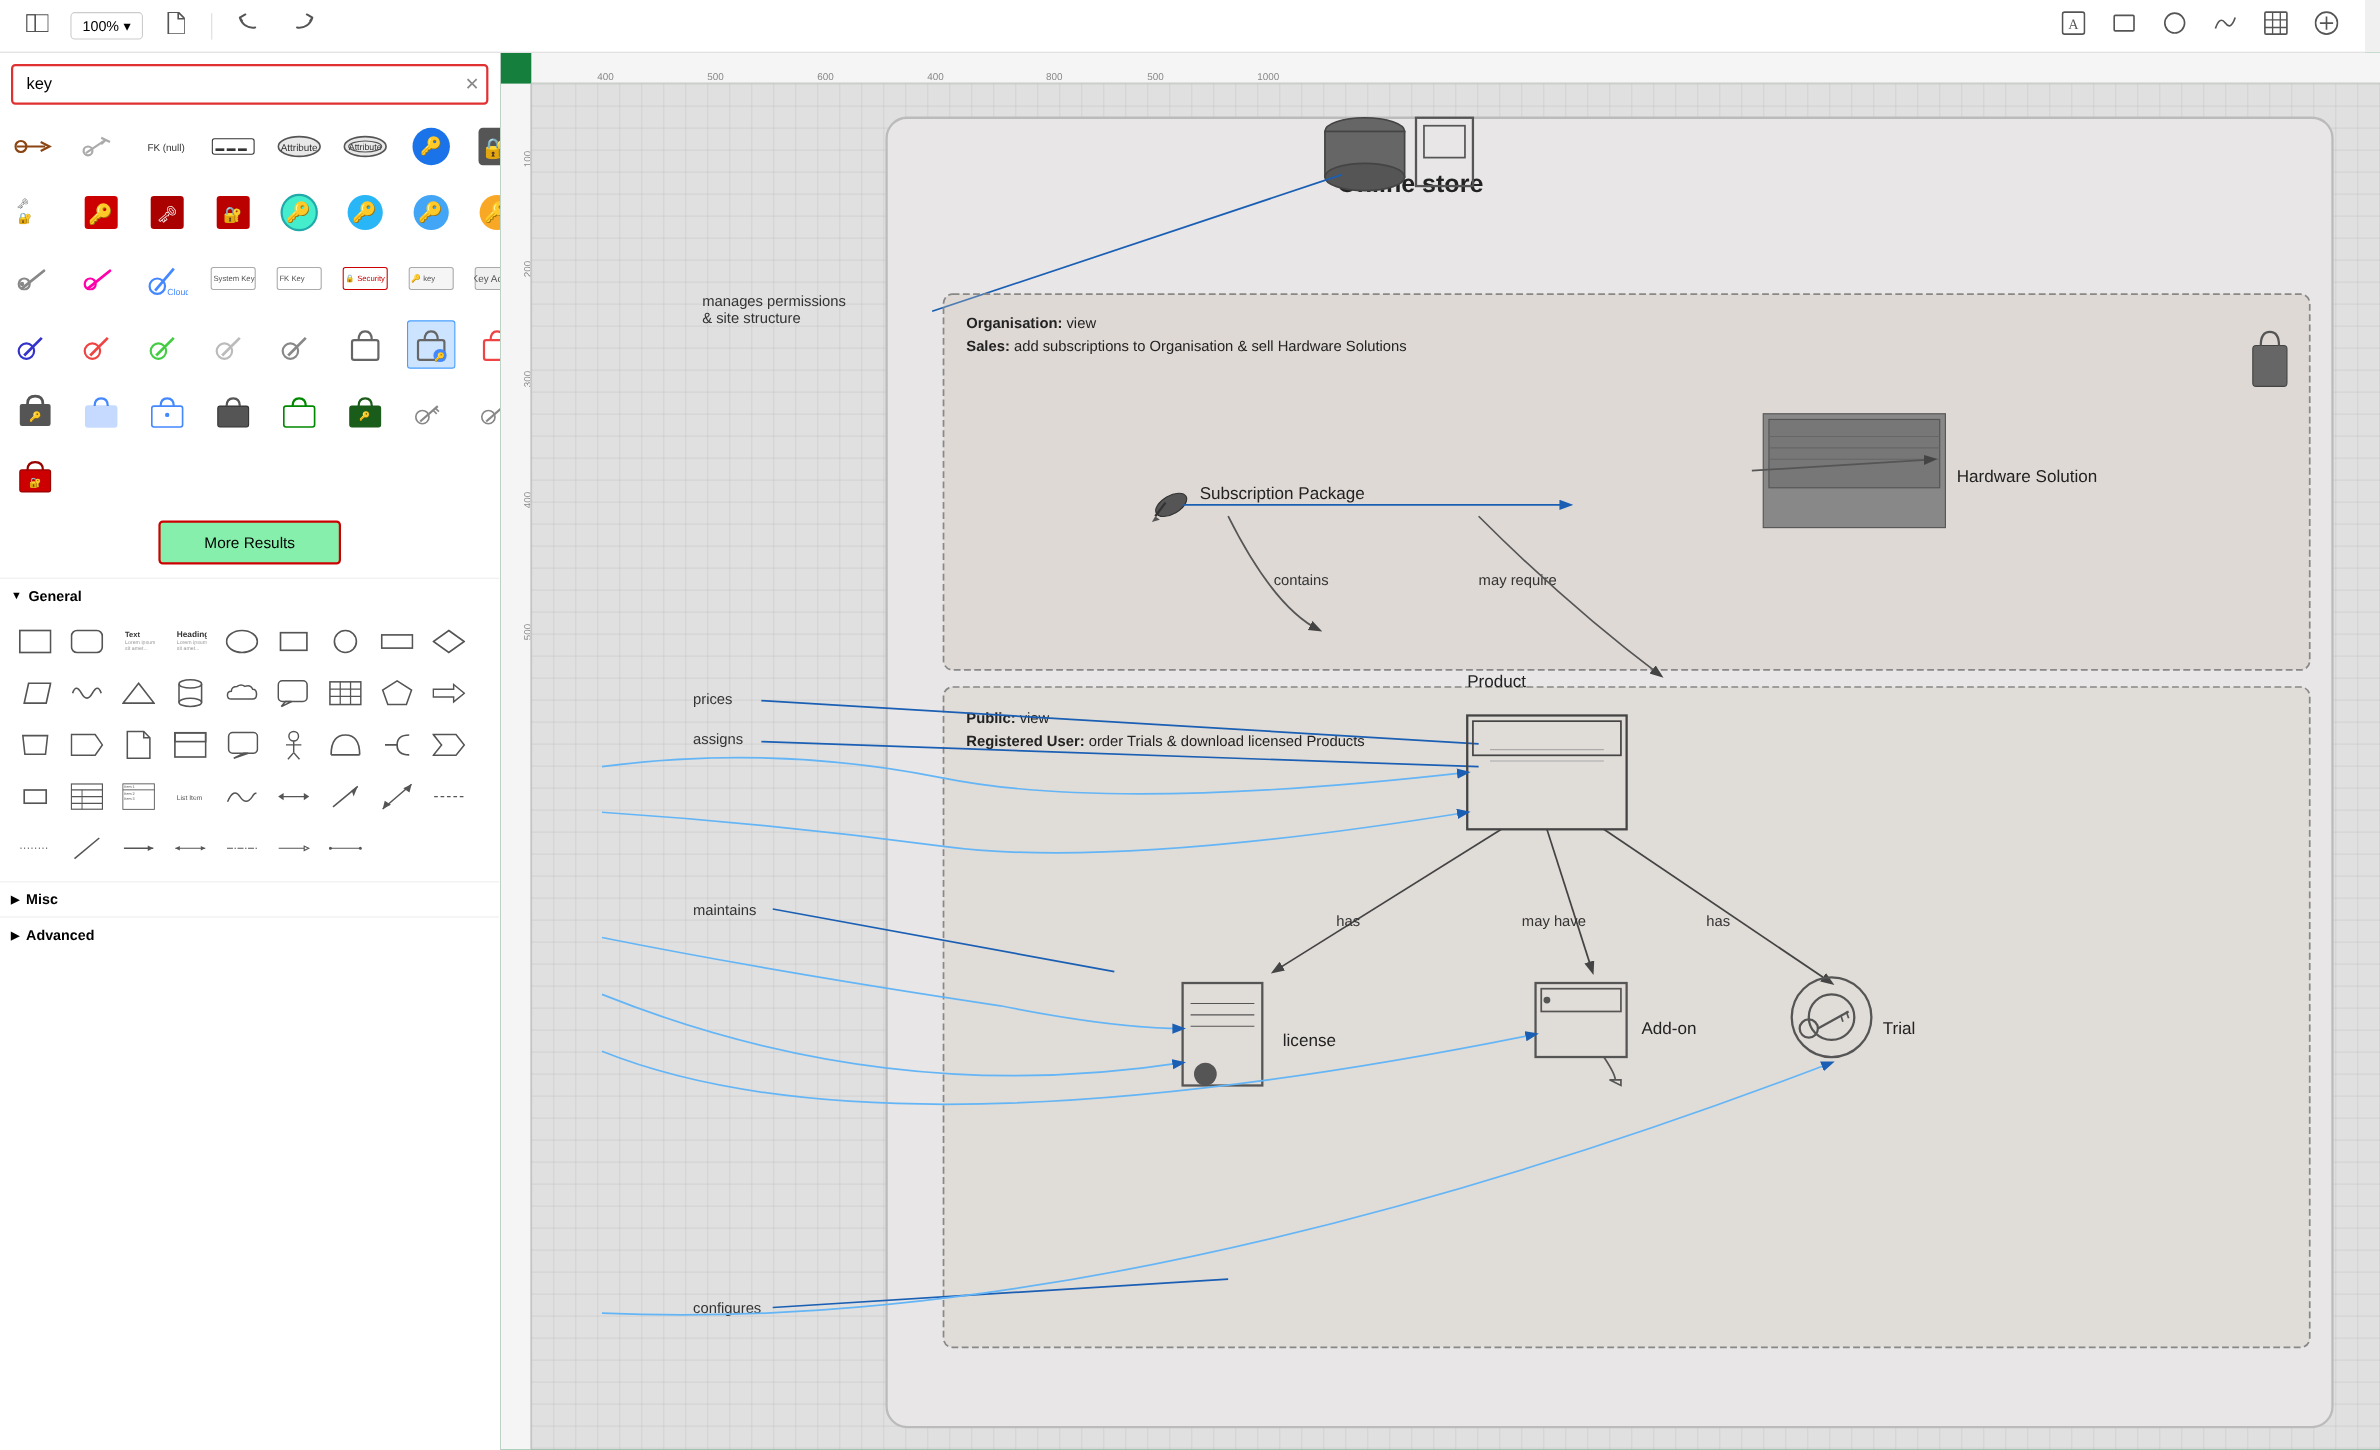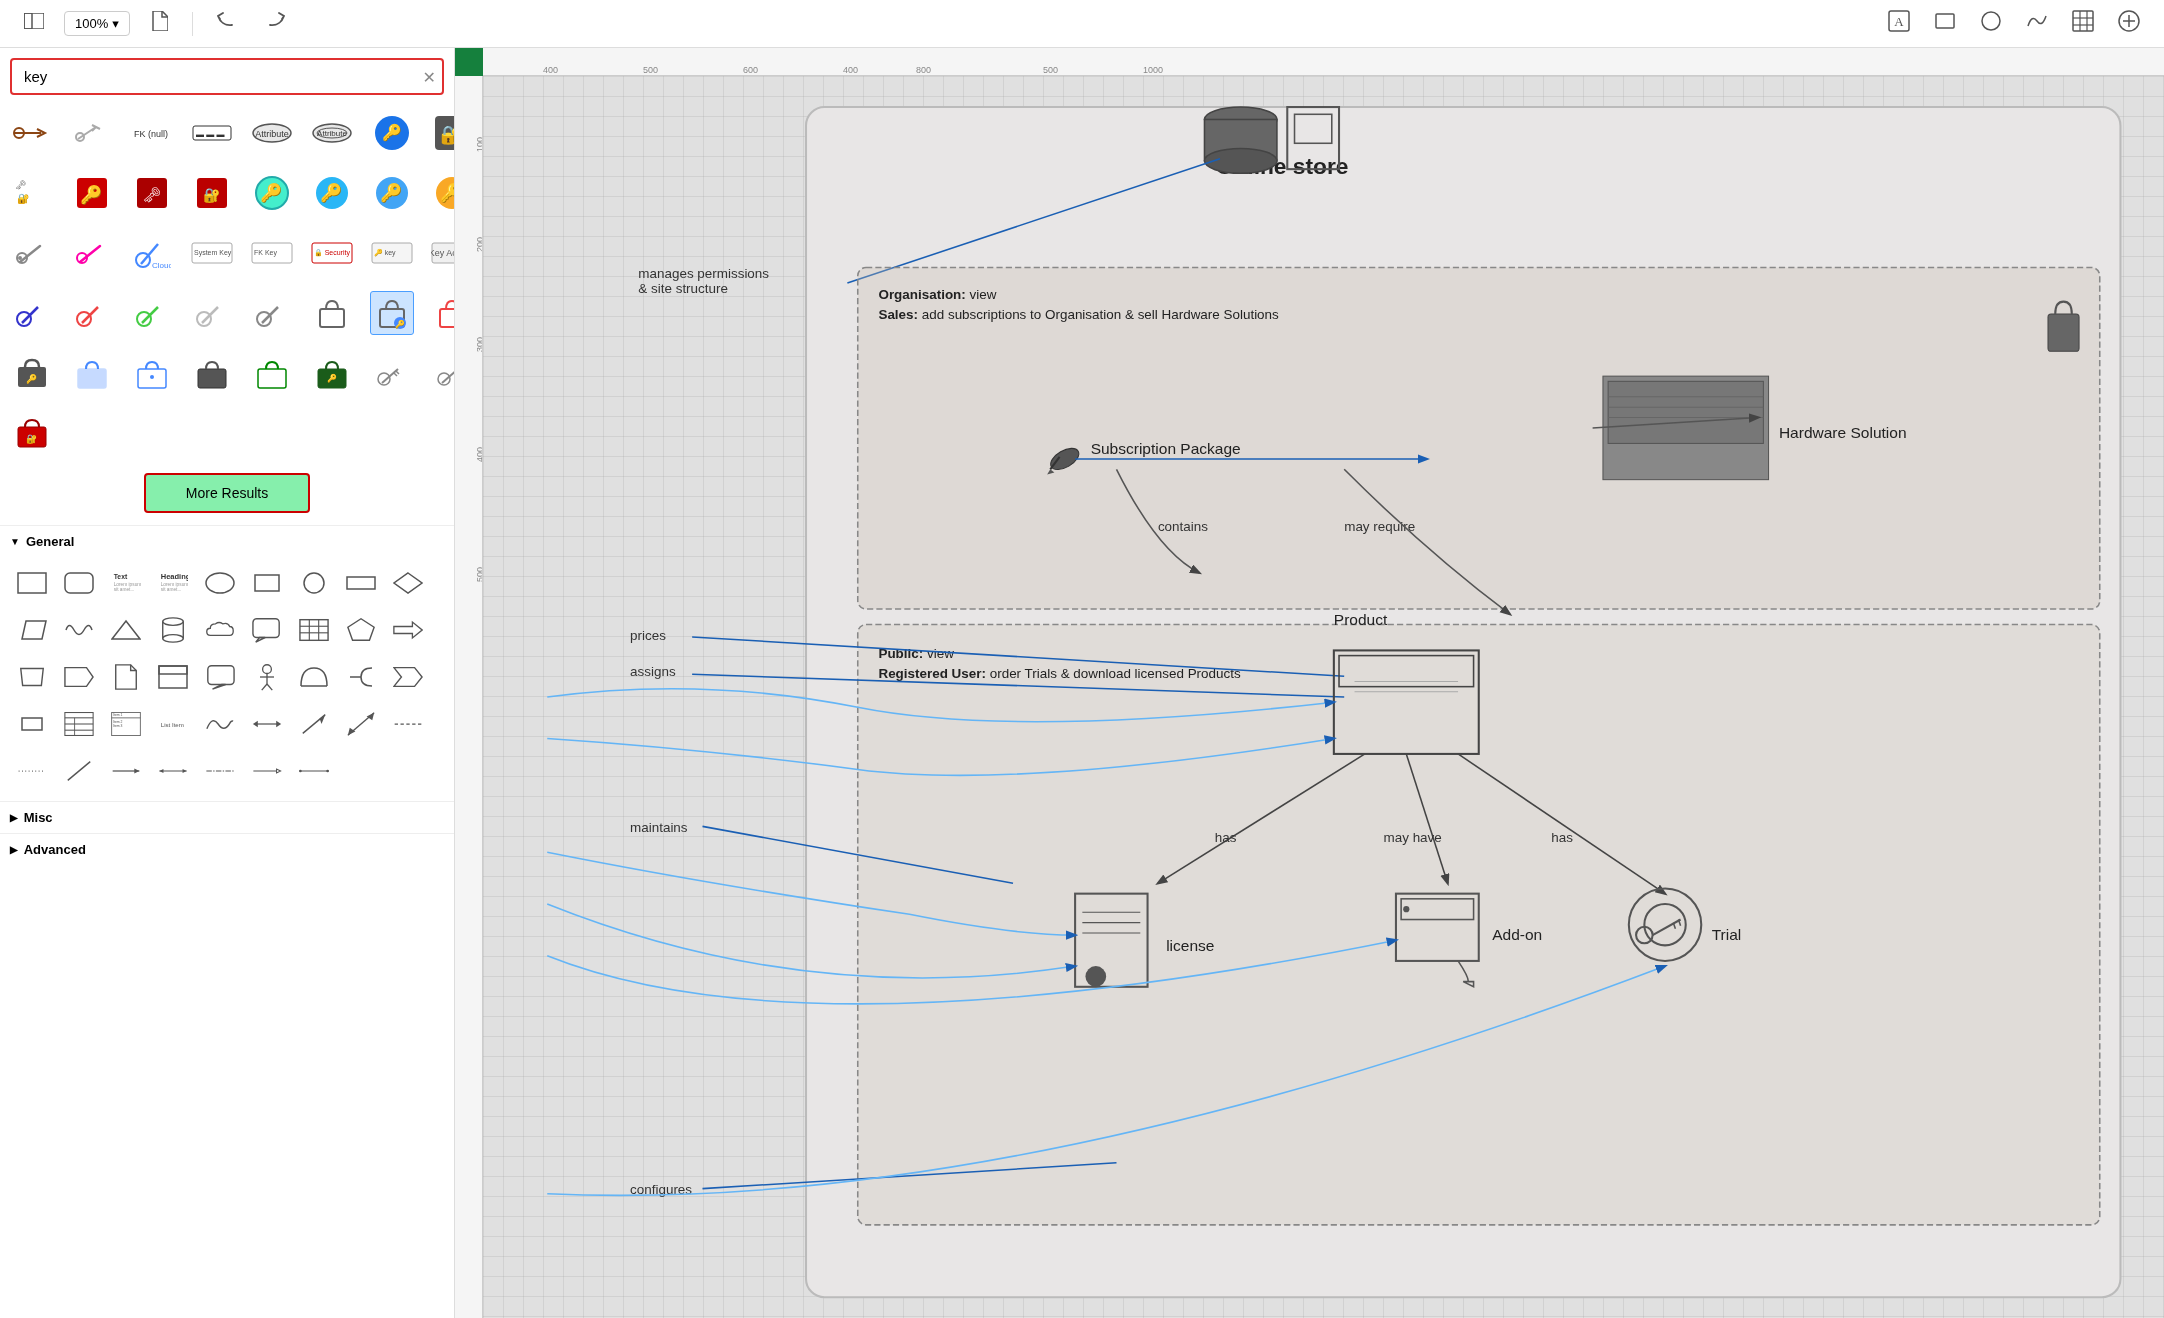--- a/index.html
+++ b/index.html
@@ -2,21 +2,21 @@
 <html><head>
   <meta charset="utf-8">
   <style>
     * { box-sizing: border-box; margin: 0; padding: 0; }
     body { font-family: Arial, Helvetica, sans-serif; font-size: 13px; background: #f0f0f0; overflow: hidden; width: 2164px; height: 1318px; }
 
     
     #toolbar {
       display: flex; align-items: center; height: 48px; background: #fff;
       border-bottom: 1px solid #ddd; padding: 0 16px; gap: 12px;
-      position: fixed; top: 0; left: 0; right: 0; z-index: 100;
+      position: fixed; top: 0; left: 0; right: 14px; z-index: 100;
     }
     .toolbar-btn {
       background: none; border: 1px solid #ccc; border-radius: 4px;
       padding: 4px 10px; cursor: pointer; display: flex; align-items: center; gap: 4px;
       font-size: 13px;
     }
     .toolbar-icon-btn {
       background: none; border: none; cursor: pointer; padding: 4px 8px;
       font-size: 18px; color: #555;
     }
@@ -835,21 +835,21 @@
 </div>
 
 <div id="main-canvas">
   <div id="canvas-inner">
 
     <div class="ruler-h">
       <div class="ruler-tick" style="left:60px">400</div>
       <div class="ruler-tick" style="left:160px">500</div>
       <div class="ruler-tick" style="left:260px">600</div>
       <div class="ruler-tick" style="left:360px">400</div>
-      <div class="ruler-tick" style="left:433px">800</div>
+      <div class="ruler-tick" style="left:468px">800</div>
       <div class="ruler-tick" style="left:560px">500</div>
       <div class="ruler-tick" style="left:660px">1000</div>
     </div>
 
     <div class="ruler-v">
       <div class="ruler-tick-v" style="top:50px; transform: rotate(-90deg) translateX(-40%); transform-origin: right center;">100</div>
       <div class="ruler-tick-v" style="top:150px; transform: rotate(-90deg) translateX(-40%); transform-origin: right center;">200</div>
       <div class="ruler-tick-v" style="top:250px; transform: rotate(-90deg) translateX(-40%); transform-origin: right center;">300</div>
       <div class="ruler-tick-v" style="top:360px; transform: rotate(-90deg) translateX(-40%); transform-origin: right center;">400</div>
       <div class="ruler-tick-v" style="top:480px; transform: rotate(-90deg) translateX(-40%); transform-origin: right center;">500</div>

